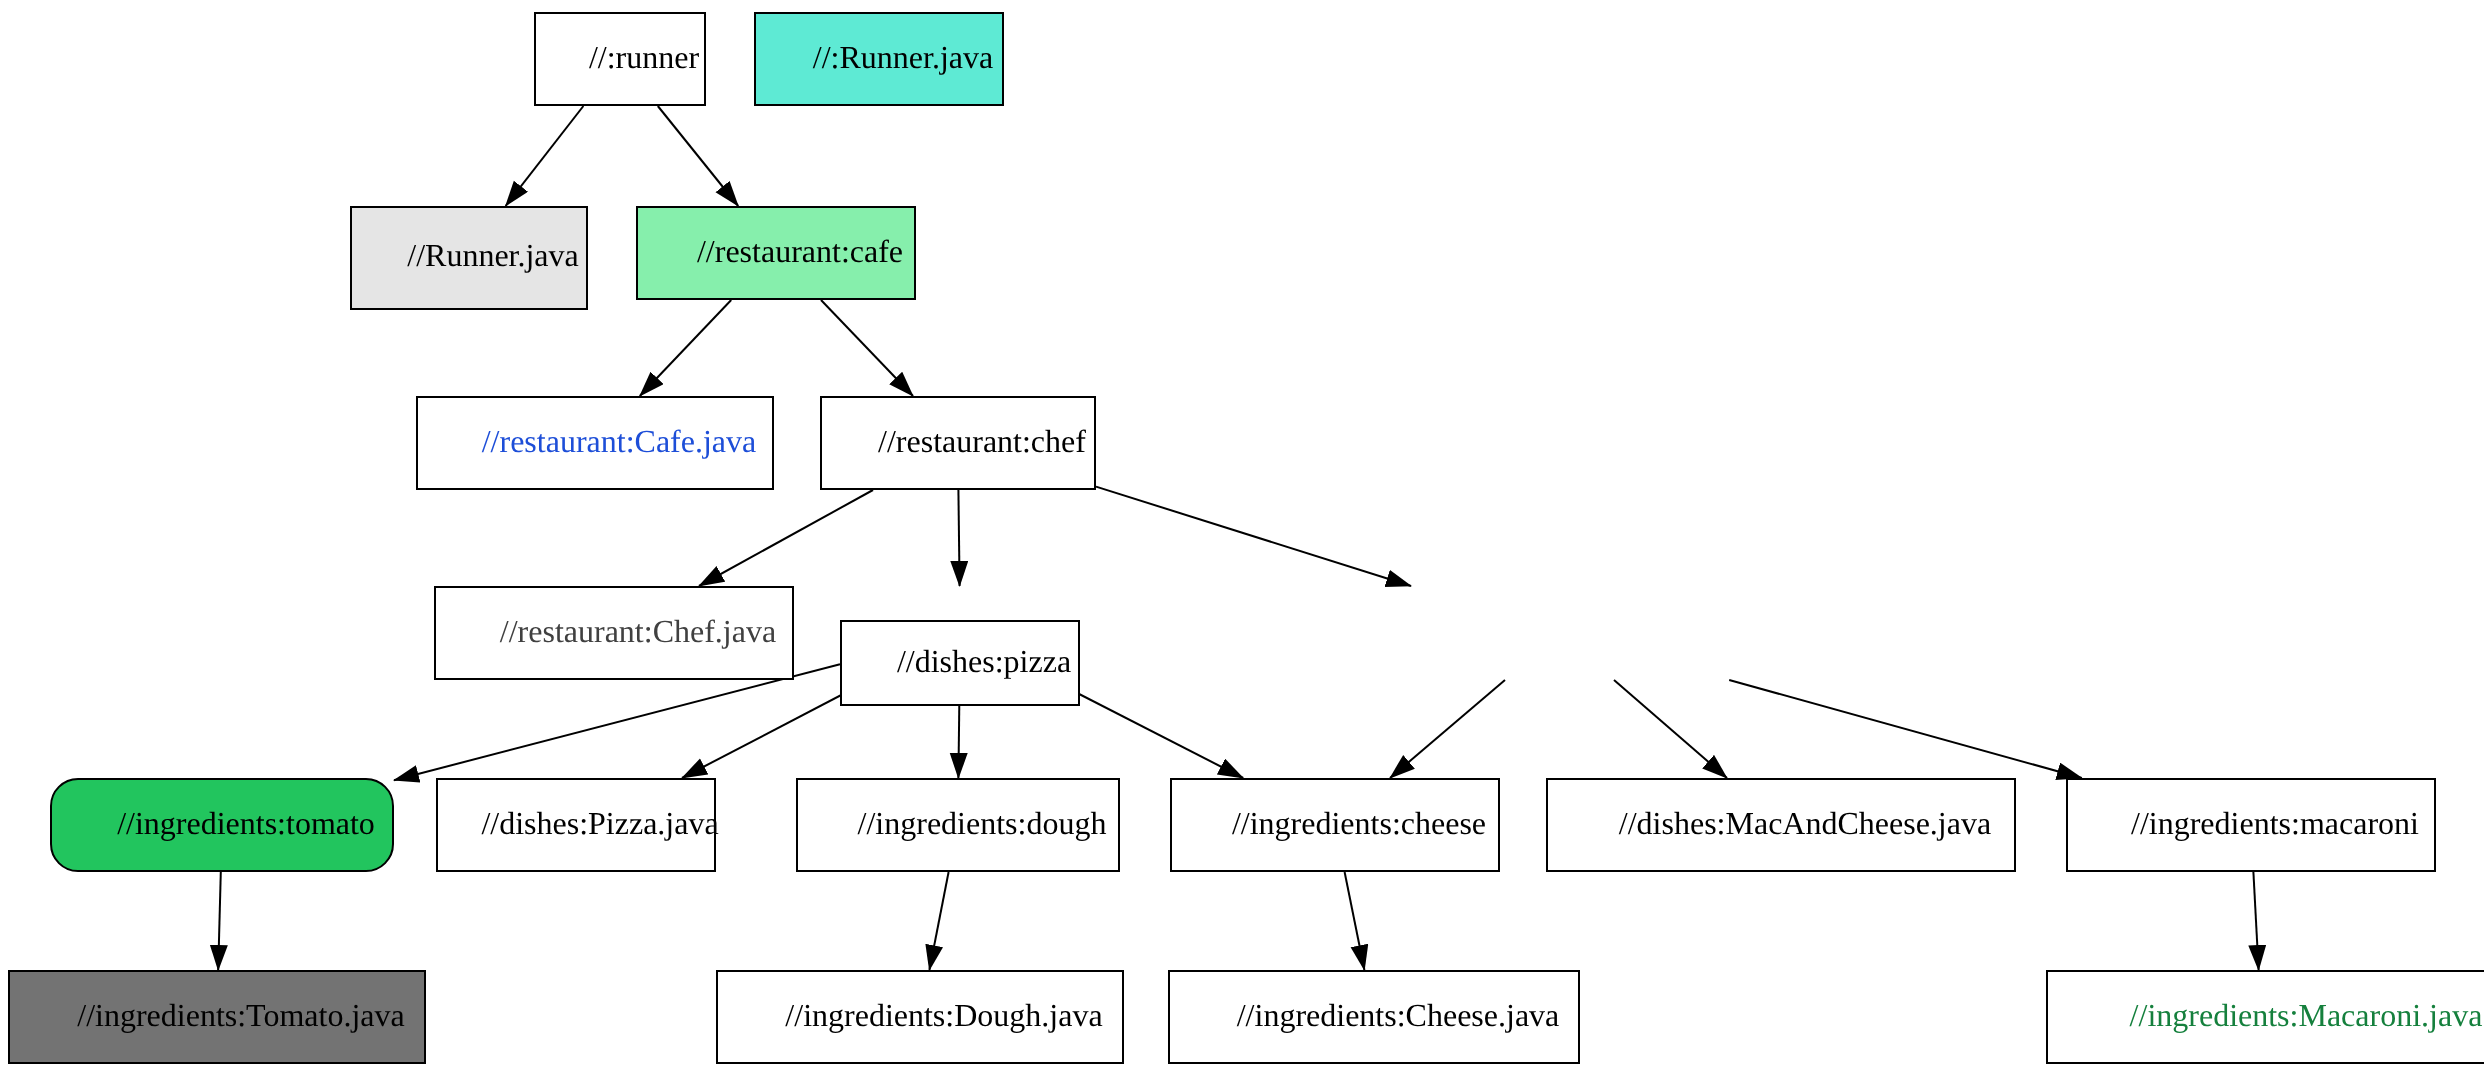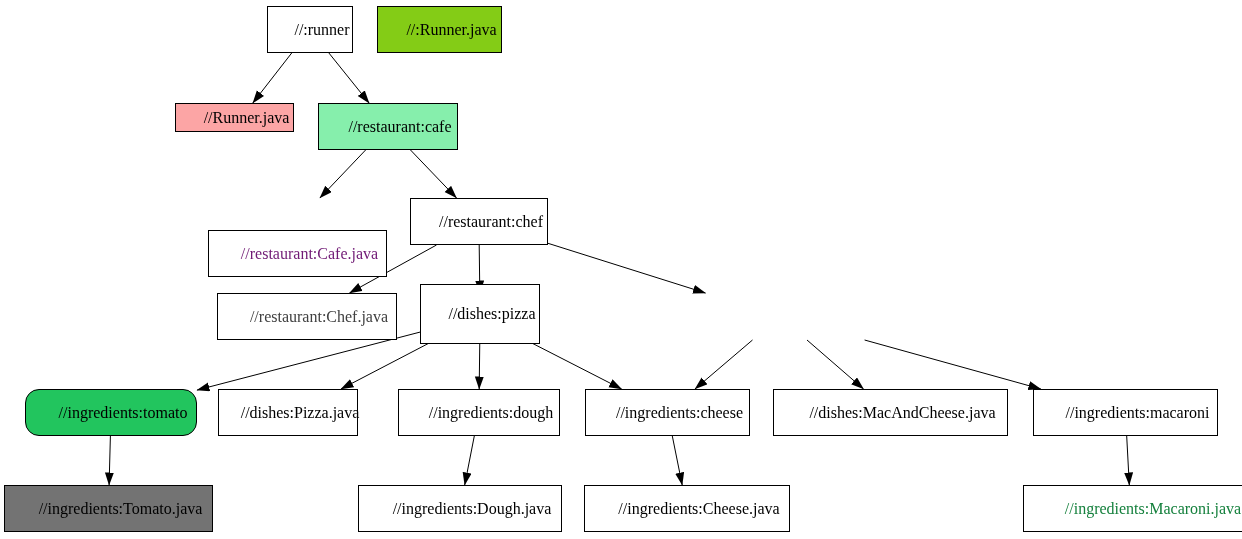--- a/index.html
+++ b/index.html
@@ -66,39 +66,39 @@
       <line x1="807.0" y1="340.0" x2="863.5" y2="389.0" stroke="#000000" stroke-width="1" marker-end="url(#arrowhead)"></line>
       <line x1="864.6" y1="340.0" x2="1040.9" y2="389.0" stroke="#000000" stroke-width="1" marker-end="url(#arrowhead)"></line>
       <line x1="110.4" y1="436.0" x2="109.1" y2="485.0" stroke="#000000" stroke-width="1" marker-end="url(#arrowhead)"></line>
       <line x1="474.3" y1="436.0" x2="464.7" y2="485.0" stroke="#000000" stroke-width="1" marker-end="url(#arrowhead)"></line>
       <line x1="672.3" y1="436.0" x2="682.2" y2="485.0" stroke="#000000" stroke-width="1" marker-end="url(#arrowhead)"></line>
       <line x1="1126.7" y1="436.0" x2="1129.3" y2="485.0" stroke="#000000" stroke-width="1" marker-end="url(#arrowhead)"></line>
     </svg>
     <div class="graph-node" style="left: 267px; top: 6px; width: 86px; height: 47px; border-color: rgb(0, 0, 0); background: rgb(255, 255, 255); color: rgb(0, 0, 0);">
       <span>//:runner</span>
     </div>
-    <div class="graph-node" style="left: 377px; top: 6px; width: 125px; height: 47px; border-color: rgb(0, 0, 0); background: #84cc16; color: rgb(0, 0, 0);">
+    <div class="graph-node" style="left: 377px; top: 6px; width: 125px; height: 47px; border-color: rgb(0, 0, 0); background: #5eead4; color: rgb(0, 0, 0);">
       <span>//:Runner.java</span>
     </div>
-    <div class="graph-node" style="left: 175px; top: 103px; width: 119px; height: 29px; border-color: rgb(0, 0, 0); background: #fca5a5; color: rgb(0, 0, 0);">
+    <div class="graph-node" style="left: 175px; top: 103px; width: 119px; height: 52px; border-color: rgb(0, 0, 0); background: #e5e5e5; color: rgb(0, 0, 0);">
       <span>//Runner.java</span>
     </div>
     <div class="graph-node" style="left: 318px; top: 103px; width: 140px; height: 47px; border-color: rgb(0, 0, 0); background: #86efac; color: rgb(0, 0, 0);">
       <span>//restaurant:cafe</span>
     </div>
-    <div class="graph-node" style="left: 208px; top: 198px; width: 179px; height: 47px; border-color: rgb(0, 0, 0); background: rgb(255, 255, 255); color: #701a75; margin-top: 32px;">
+    <div class="graph-node" style="left: 208px; top: 198px; width: 179px; height: 47px; border-color: rgb(0, 0, 0); background: rgb(255, 255, 255); color: #1d4ed8;">
       <span>//restaurant:Cafe.java</span>
     </div>
     <div class="graph-node" style="left: 410px; top: 198px; width: 138px; height: 47px; border-color: rgb(0, 0, 0); background: rgb(255, 255, 255); color: rgb(0, 0, 0);">
       <span>//restaurant:chef</span>
     </div>
     <div class="graph-node" style="left: 217px; top: 293px; width: 180px; height: 47px; border-color: rgb(0, 0, 0); background: rgb(255, 255, 255); color: #404040;">
       <span>//restaurant:Chef.java</span>
     </div>
-    <div class="graph-node" style="left: 420px; top: 284px; width: 120px; height: 60px; border-color: rgb(0, 0, 0); background: rgb(255, 255, 255); color: rgb(0, 0, 0);">
+    <div class="graph-node" style="left: 420px; top: 310px; width: 120px; height: 43px; border-color: rgb(0, 0, 0); background: rgb(255, 255, 255); color: rgb(0, 0, 0);">
       <span>//dishes:pizza</span>
     </div>
     <div class="graph-node" style="left: 25px; top: 389px; width: 172px; height: 47px; border-color: rgb(0, 0, 0); background: #22c55e; color: rgb(0, 0, 0); border-radius: 14px;">
       <span>//ingredients:tomato</span>
     </div>
     <div class="graph-node" style="left: 218px; top: 389px; width: 140px; height: 47px; border-color: rgb(0, 0, 0); background: rgb(255, 255, 255); color: rgb(0, 0, 0);">
       <span>//dishes:Pizza.java</span>
     </div>
     <div class="graph-node" style="left: 398px; top: 389px; width: 162px; height: 47px; border-color: rgb(0, 0, 0); background: rgb(255, 255, 255); color: rgb(0, 0, 0);">
       <span>//ingredients:dough</span>

